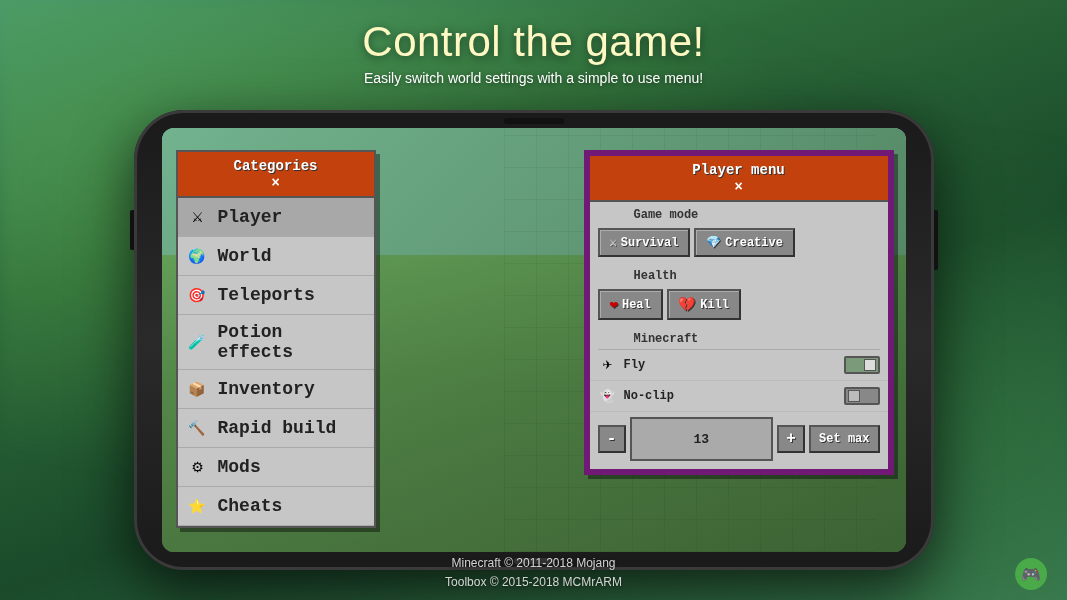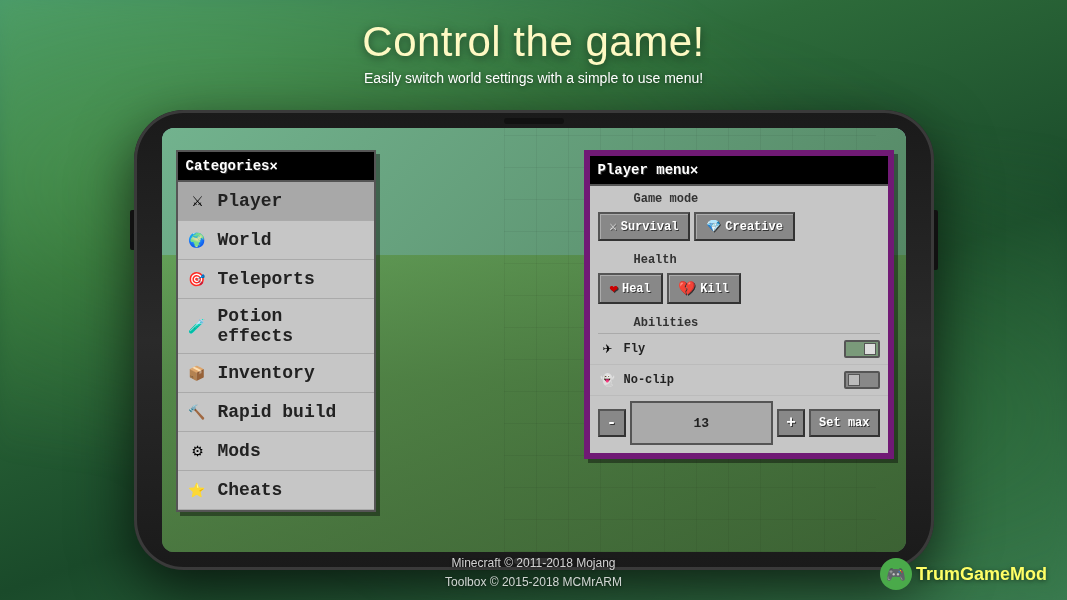--- a/index.html
+++ b/index.html
@@ -157,26 +157,27 @@
       position: absolute;
       left: 14px;
       top: 22px;
       width: 200px;
       background: #c6c6c6;
       border: 2px solid #555;
       box-shadow: 4px 4px 0 rgba(0,0,0,0.4), inset 1px 1px 0 rgba(255,255,255,0.3);
       z-index: 20;
     }
     .panel-header {
-      background: #000000;
+      background: #c2410c;
       padding: 6px 8px;
       display: flex;
-      justify-content: flex-start;
+      justify-content: center;
       align-items: center;
       border-bottom: 2px solid #555;
+      flex-direction: column;
     }
     .panel-header-title {
       font-size: 14px;
       color: #fff;
       font-weight: bold;
       text-shadow: 1px 1px 0 #333;
       font-family: 'Courier New', monospace;
     }
     .panel-close {
       color: #fff;
@@ -523,21 +524,21 @@
           <button class="mc-button heal">
             <span class="heart-red">❤</span>
             <span>Heal</span>
           </button>
           <button class="mc-button kill">
             <span class="heart-dark">💔</span>
             <span>Kill</span>
           </button>
         </div>
 
-        <div class="section-label">Abilities</div>
+        <div class="section-label">Minecraft</div>
         <div class="section-divider"></div>
 
         <div class="ability-row">
           <div class="ability-icon">✈</div>
           <span class="ability-name">Fly</span>
           <div class="toggle-switch on">
             <div class="toggle-knob"></div>
           </div>
         </div>
 
@@ -561,16 +562,13 @@
   </div>
 </div>
 
 <div class="footer">
   <div class="footer-text">Minecraft © 2011-2018 Mojang</div>
   <div class="footer-text">Toolbox © 2015-2018 MCMrARM</div>
 </div>
 
 <div class="logo-area">
   <div class="logo-icon">🎮</div>
-  <div class="logo-text">
-    <span>Trum</span><span style="color:#ffff66">Game</span><span>Mod</span>
-  </div>
 </div>
 
 </body></html>

